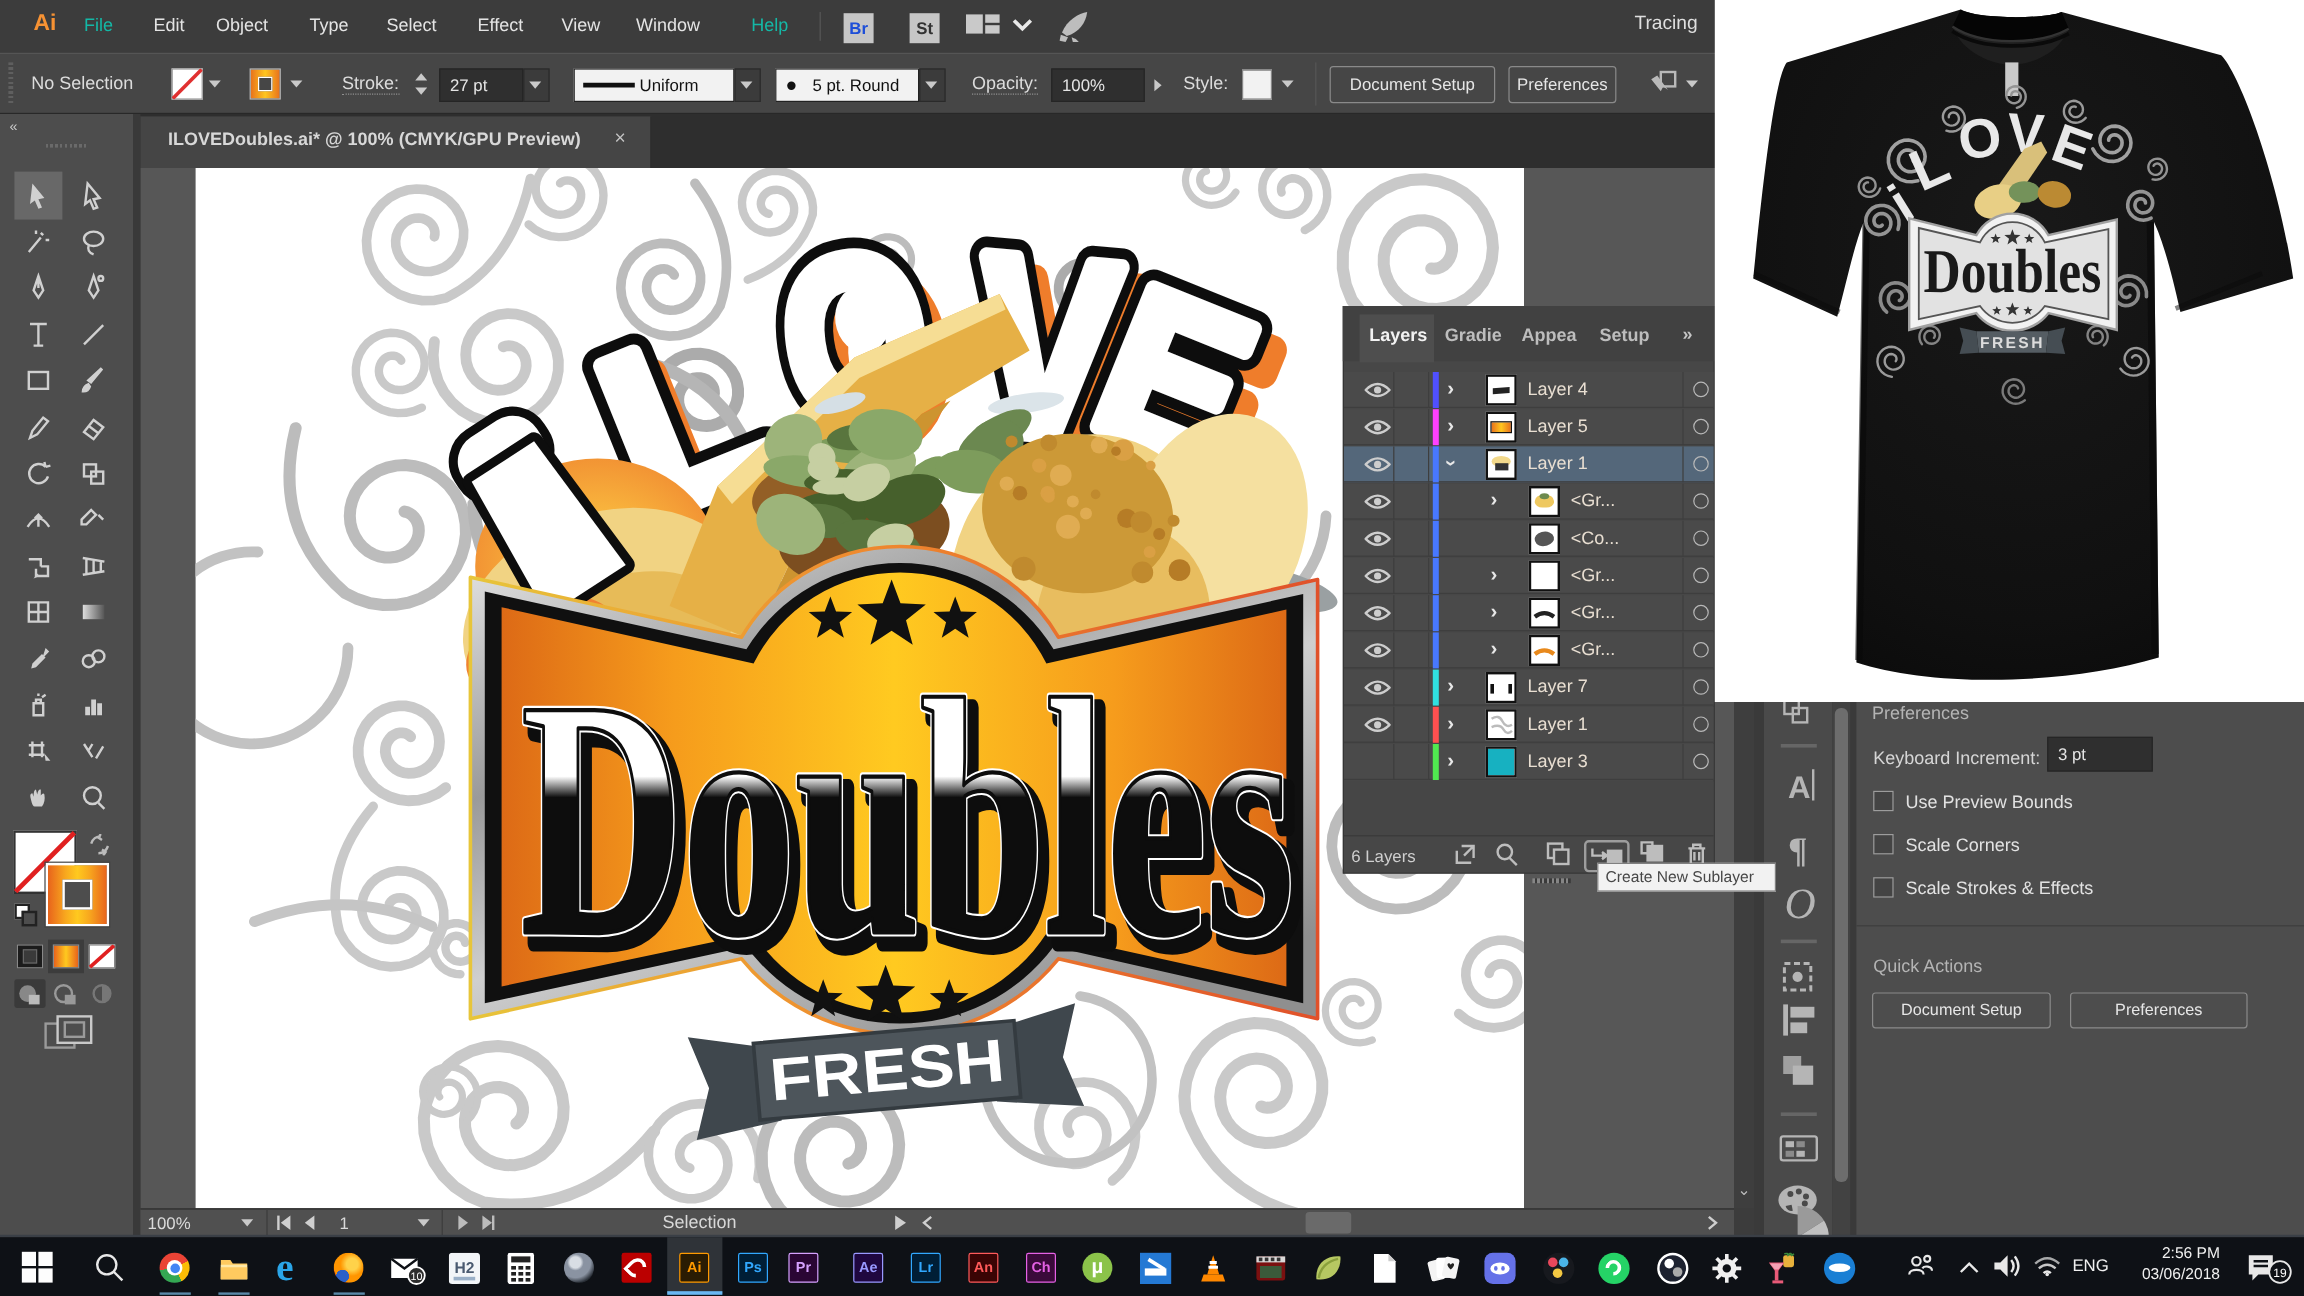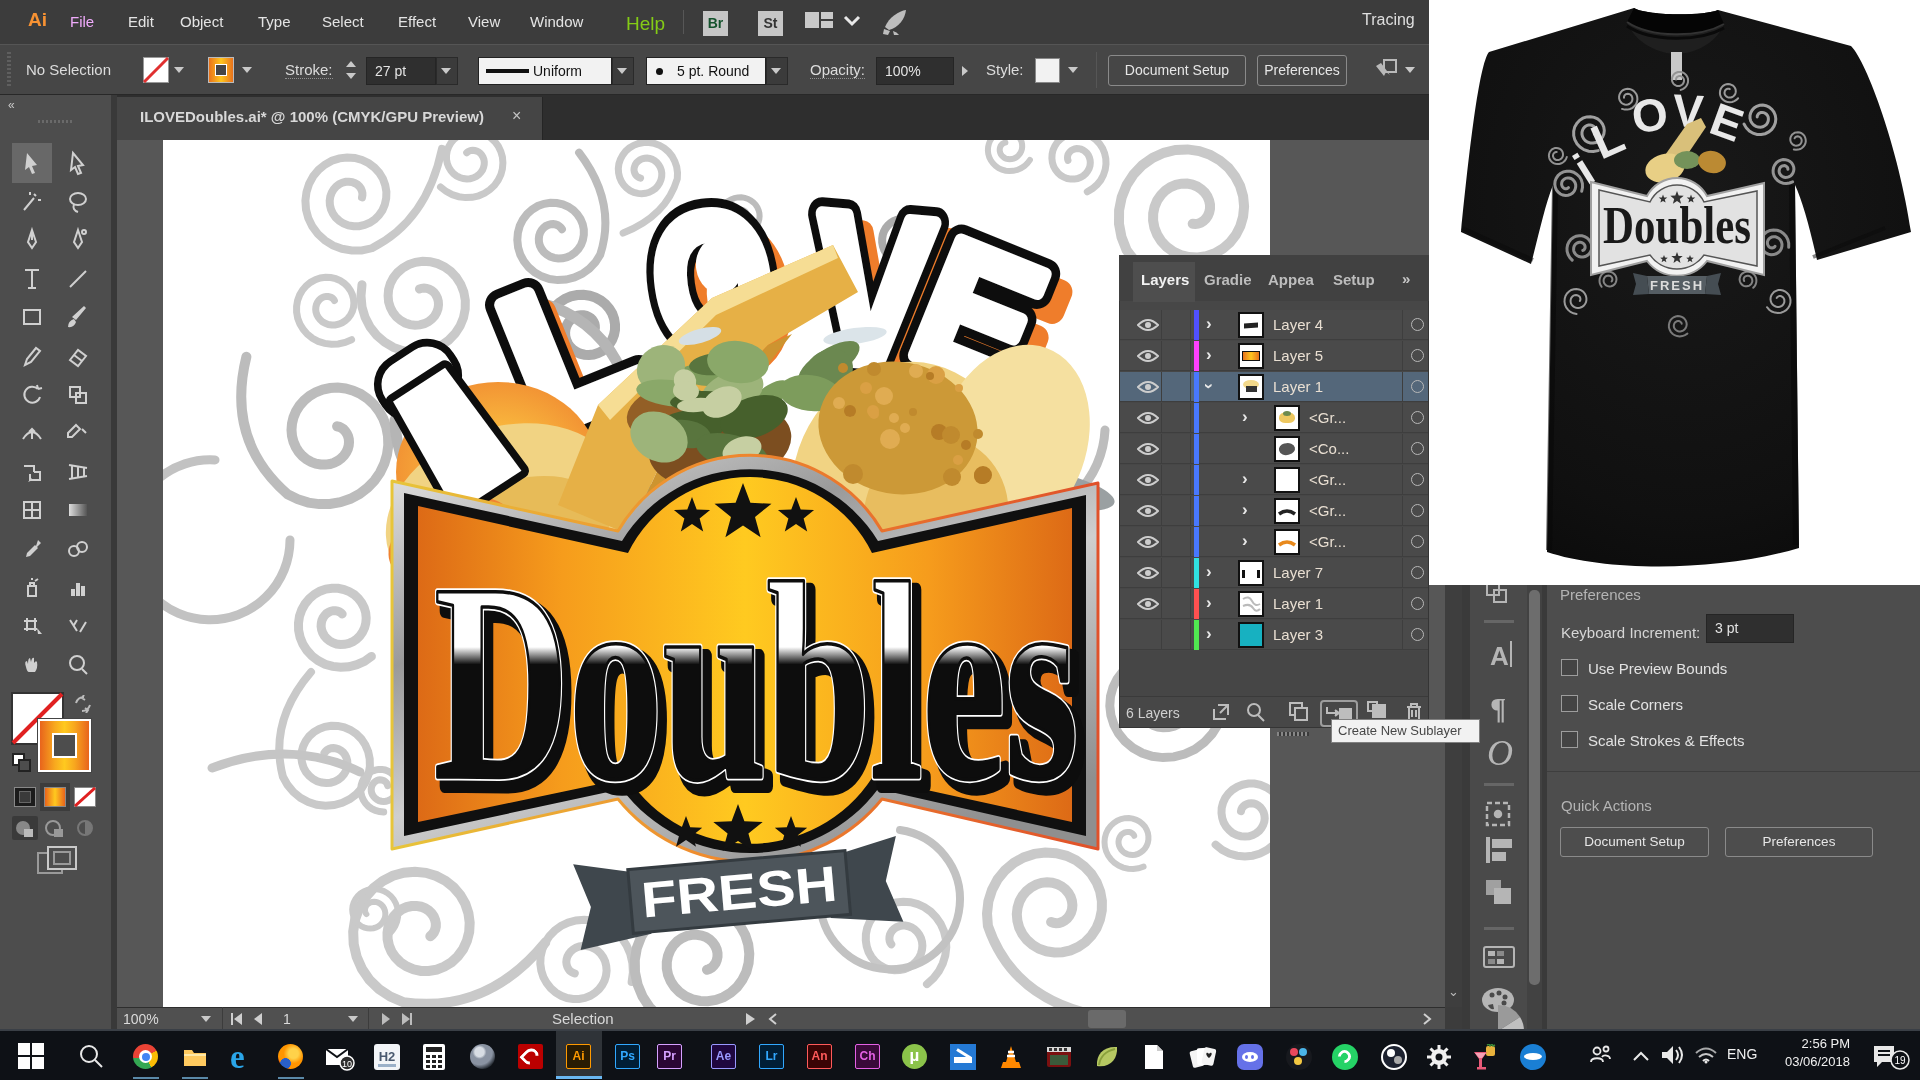--- a/index.html
+++ b/index.html
@@ -11,32 +11,32 @@
 .fld{position:absolute;background:#2f2f2f;border:1px solid #252525;color:#e4e4e4;font-size:14px;line-height:26px;padding-left:8px}
 .wbx{position:absolute;background:#f2f2f2;border:1px solid #222;color:#111;font-size:14px;line-height:26px}
 .dbx{position:absolute;background:#3b3b3b;border:1px solid #2a2a2a}
 .btn{position:absolute;border:1px solid #8a8a8a;border-radius:3px;color:#e6e6e6;font-size:14px;text-align:center}
 .cb{position:absolute;width:17px;height:17px;border:1px solid #9d9d9d;background:#444}
 </style></head>
 <body>
 
 <div class="abs" style="left:0;top:0;width:1920px;height:44px;background:#3c3c3c"></div>
 <div class="t" style="left:28px;top:9px;font-size:19px;font-weight:bold;color:#f79233">Ai</div>
-<div class="t" style="left:70px;top:13px;font-size:15px;color:#f0abfc">File</div>
+<div class="t" style="left:70px;top:13px;font-size:15px;color:#14b8a6">File</div>
 <div class="t" style="left:128px;top:13px;font-size:15px;color:#e4e4e4">Edit</div>
 <div class="t" style="left:180px;top:13px;font-size:15px;color:#e4e4e4">Object</div>
 <div class="t" style="left:258px;top:13px;font-size:15px;color:#e4e4e4">Type</div>
 <div class="t" style="left:322px;top:13px;font-size:15px;color:#e4e4e4">Select</div>
 <div class="t" style="left:398px;top:13px;font-size:15px;color:#e4e4e4">Effect</div>
 <div class="t" style="left:468px;top:13px;font-size:15px;color:#e4e4e4">View</div>
 <div class="t" style="left:530px;top:13px;font-size:15px;color:#e4e4e4">Window</div>
-<div class="t" style="left:626px;top:13px;font-size:19px;color:#84cc16">Help</div>
+<div class="t" style="left:626px;top:13px;font-size:15px;color:#14b8a6">Help</div>
 
 <div class="abs" style="left:683px;top:10px;width:1px;height:24px;background:#575757"></div>
-<div class="abs" style="left:703px;top:11px;width:25px;height:25px;background:#c6c6c6;color:#14532d;font-size:14px;font-weight:bold;text-align:center;line-height:25px">Br</div>
+<div class="abs" style="left:703px;top:11px;width:25px;height:25px;background:#c6c6c6;color:#1d4ed8;font-size:14px;font-weight:bold;text-align:center;line-height:25px">Br</div>
 <div class="abs" style="left:758px;top:11px;width:25px;height:25px;background:#c6c6c6;color:#333;font-size:14px;font-weight:bold;text-align:center;line-height:25px">St</div>
 <svg class="abs" style="left:805px;top:11px" width="56" height="22" viewBox="0 0 56 22">
  <rect x="0" y="1" width="14" height="16" fill="#c9c9c9"></rect>
     <rect x="16" y="1" width="12" height="7" fill="#c9c9c9"></rect>
     <rect x="16" y="10" width="12" height="7" fill="#c9c9c9"></rect>
  <path d="M40,6 l7,7 7,-7" stroke="#e8e8e8" stroke-width="3" fill="none"></path>
 </svg>
 <svg class="abs" style="left:879px;top:9px" width="30" height="28" viewBox="0 0 30 28">
  <path d="M6,18 C10,8 20,2 27,1 C26,10 20,18 10,21 Z" fill="#bdbdbd"></path>
  <path d="M5,20 l6,2 -2,4 -5,-1 z" fill="#bdbdbd"></path>

